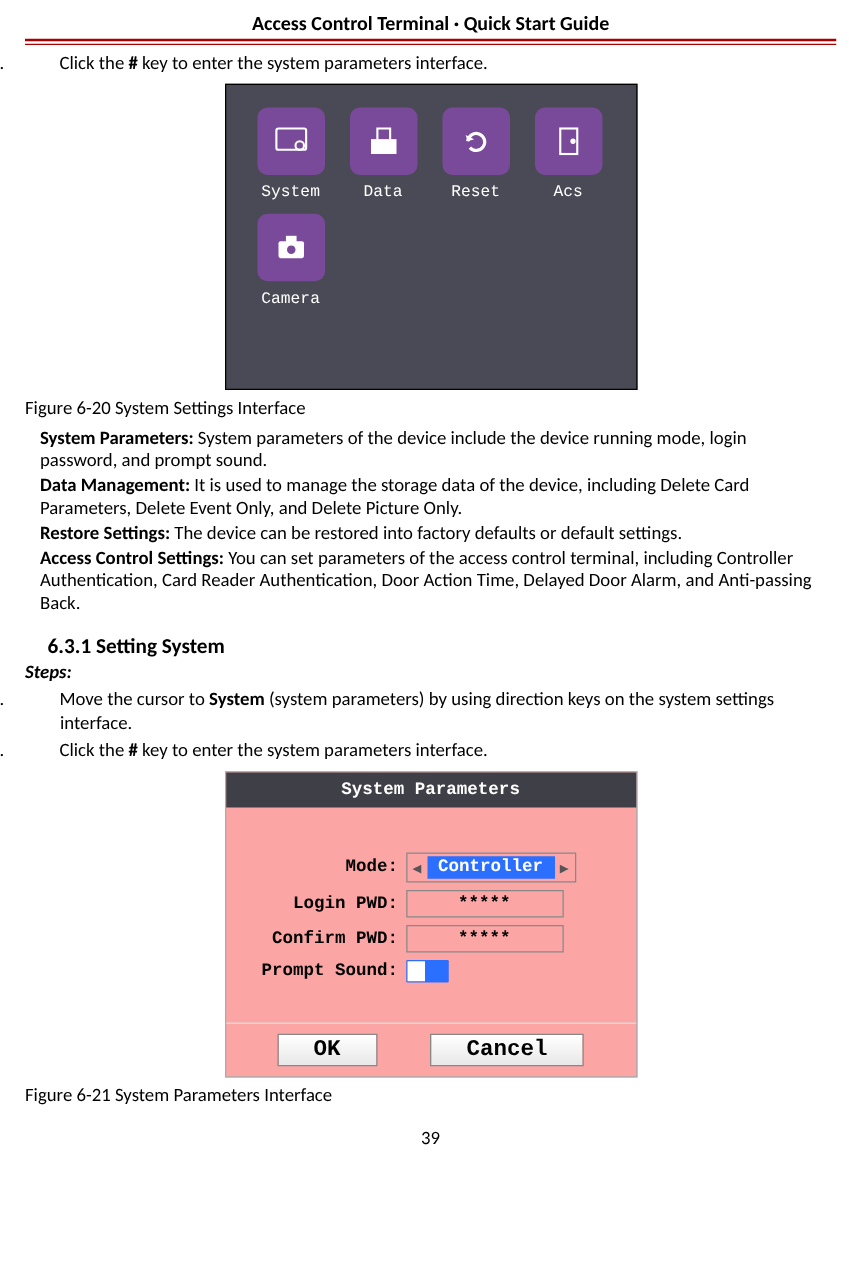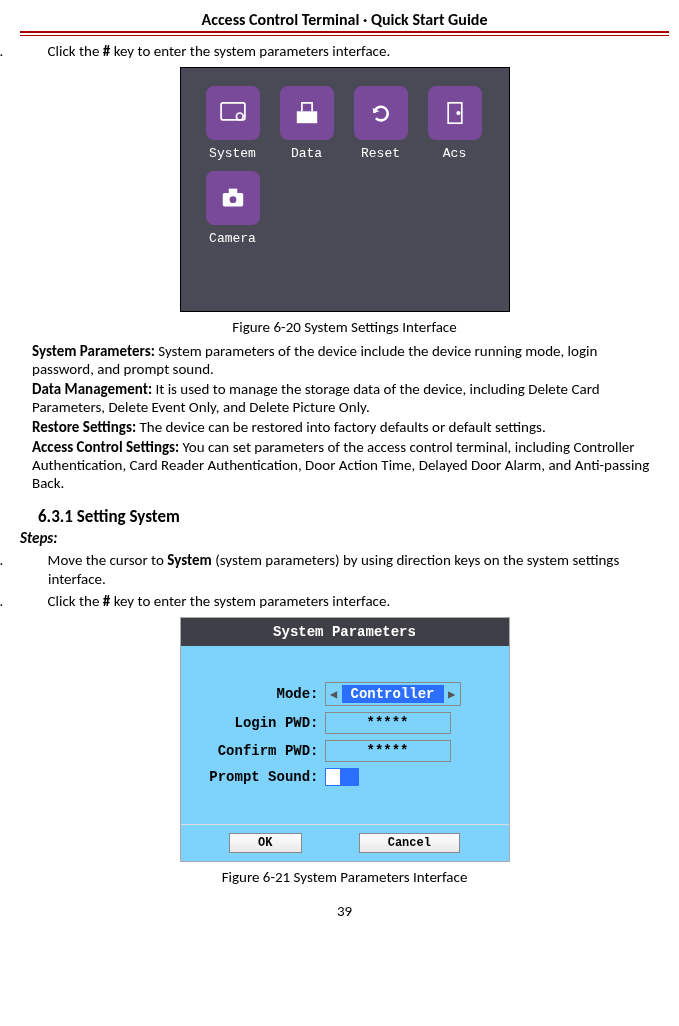--- a/index.html
+++ b/index.html
@@ -38,21 +38,20 @@
       width: 14px;
       text-align: left;
     }
     .bold { font-weight: bold; }
     .figure-wrap {
       display: flex;
       justify-content: center;
       margin: 6px 0;
     }
     .caption {
-      text-align: center;
       font-size: 15px;
       margin: 2px 0 6px 0;
     }
     .para {
       font-size: 15px;
       line-height: 1.2;
       margin: 2px 12px;
     }
     .section-heading {
       font-size: 17px;
@@ -113,21 +112,21 @@
       color: #fff;
       font-family: "Courier New", monospace;
       font-size: 13px;
     }
 
     
     .ui-params {
       width: 330px;
       height: 245px;
       border: 1px solid #aaa;
-      background: #7dd3fc;
+      background: #fca5a5;
       display: flex;
       flex-direction: column;
       font-family: "Courier New", monospace;
       font-size: 14px;
       box-sizing: border-box;
     }
     .ui-params-title {
       background: #3f3f47;
       color: #fff;
       text-align: center;
@@ -202,21 +201,21 @@
       display: flex;
       justify-content: space-around;
       padding: 8px 20px;
     }
     .ui-btn {
       border: 1px solid #888;
       background: linear-gradient(#fff, #e8e8e8);
       padding: 2px 28px;
       font-weight: bold;
       font-family: "Courier New", monospace;
-      font-size: 12px;
+      font-size: 18px;
     }
   </style>
 </head>
 <body>
 
 <div class="page">
   <div class="header-title">Access Control Terminal · Quick Start Guide</div>
   <hr class="header-rule">
 
   <div class="step-line">

